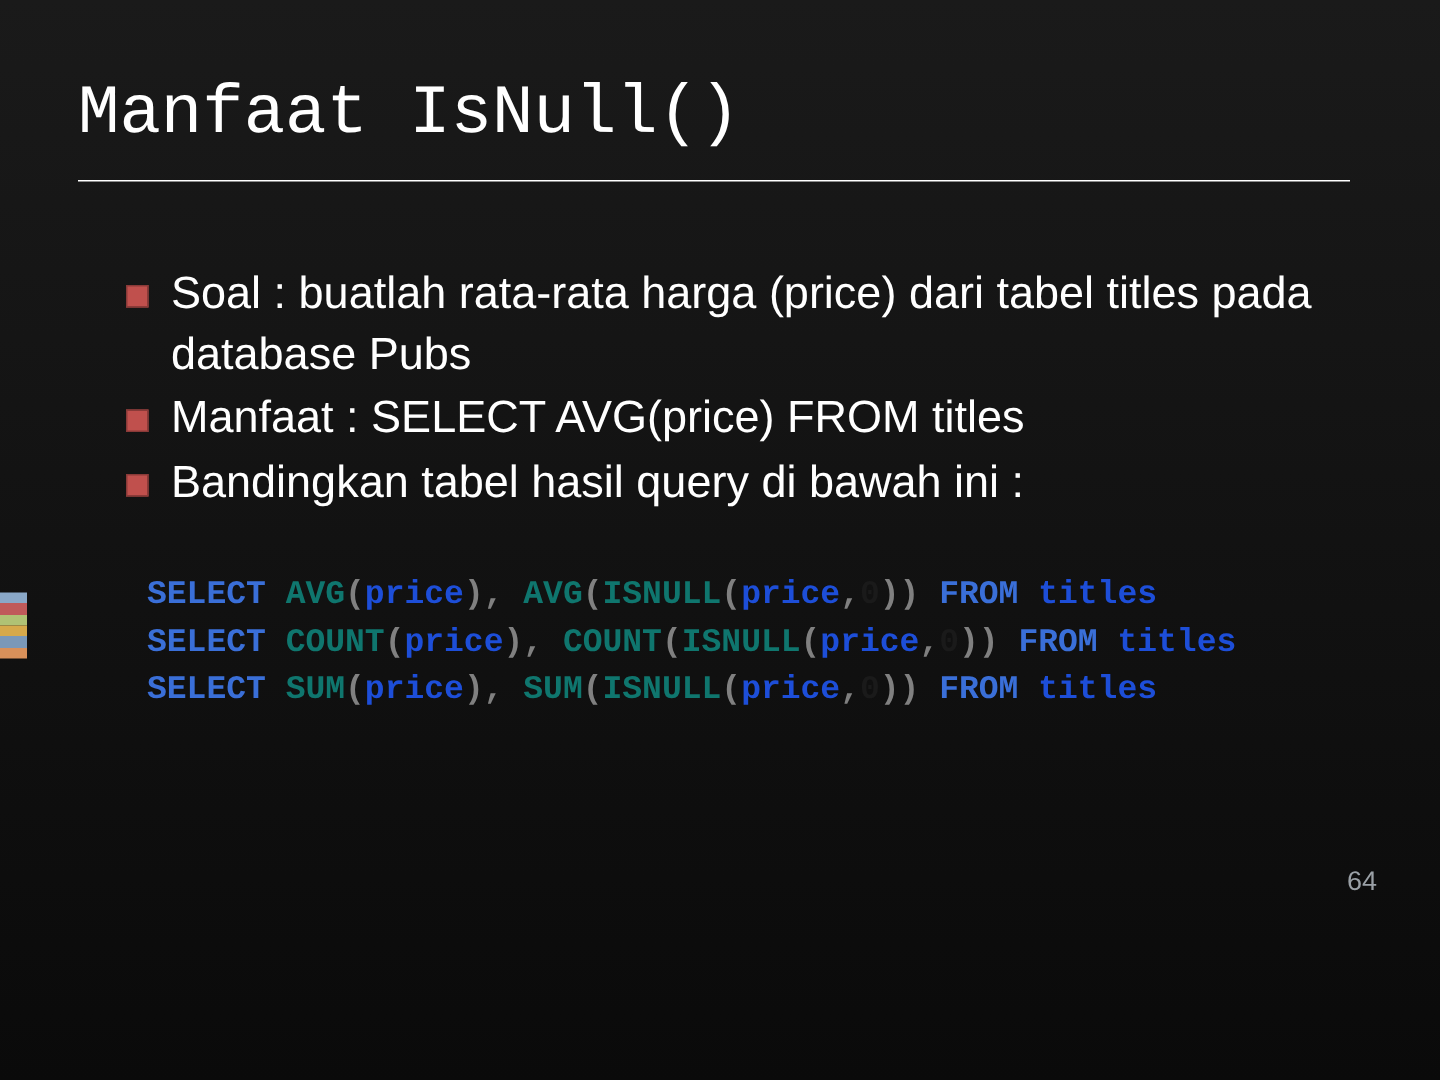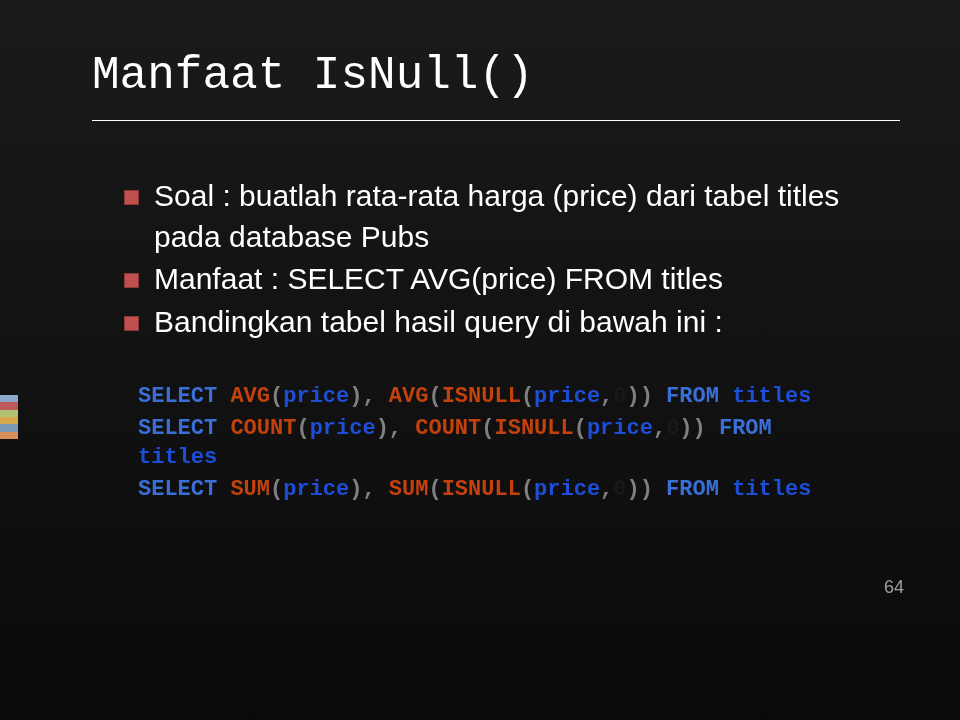--- a/index.html
+++ b/index.html
@@ -6,21 +6,21 @@
   html, body { width: 960px; height: 720px; overflow: hidden; }
   body {
     background: linear-gradient(to bottom, #1a1a1a 0%, #0a0a0a 100%);
     font-family: "Candara", "Segoe UI", sans-serif;
     color: #fff;
     position: relative;
   }
   .slide {
     width: 960px;
     height: 624px;
-    padding: 40px 60px 40px 92px;
+    padding: 40px 60px 40px 52px;
     position: relative;
   }
   .title {
     font-family: "Consolas", "Courier New", monospace;
     font-size: 46px;
     font-weight: 400;
     color: #fff;
     margin-top: 10px;
     margin-bottom: 18px;
     letter-spacing: 0px;
@@ -58,27 +58,27 @@
   .code-block {
     padding-left: 46px;
     padding-right: 40px;
     font-family: "Courier New", monospace;
     font-size: 22px;
     font-weight: bold;
     line-height: 1.35;
   }
   .code-line { margin-bottom: 2px; }
   .kw-blue { color: #3a6fd8; }
-  .kw-pink { color: #c2410c; }
+  .kw-pink { color: #0f766e; }
   .kw-gray { color: #808080; }
   .kw-black { color: #1a1a1a; }
   .kw-white { color: #1d4ed8; }
   .pagenum {
     position: absolute;
-    right: 56px;
+    right: 42px;
     bottom: 26px;
     font-size: 18px;
     color: #9aa0a6;
   }
   .accent-bar {
     position: absolute;
     left: 0;
     top: 395px;
     width: 18px;
     height: 44px;

